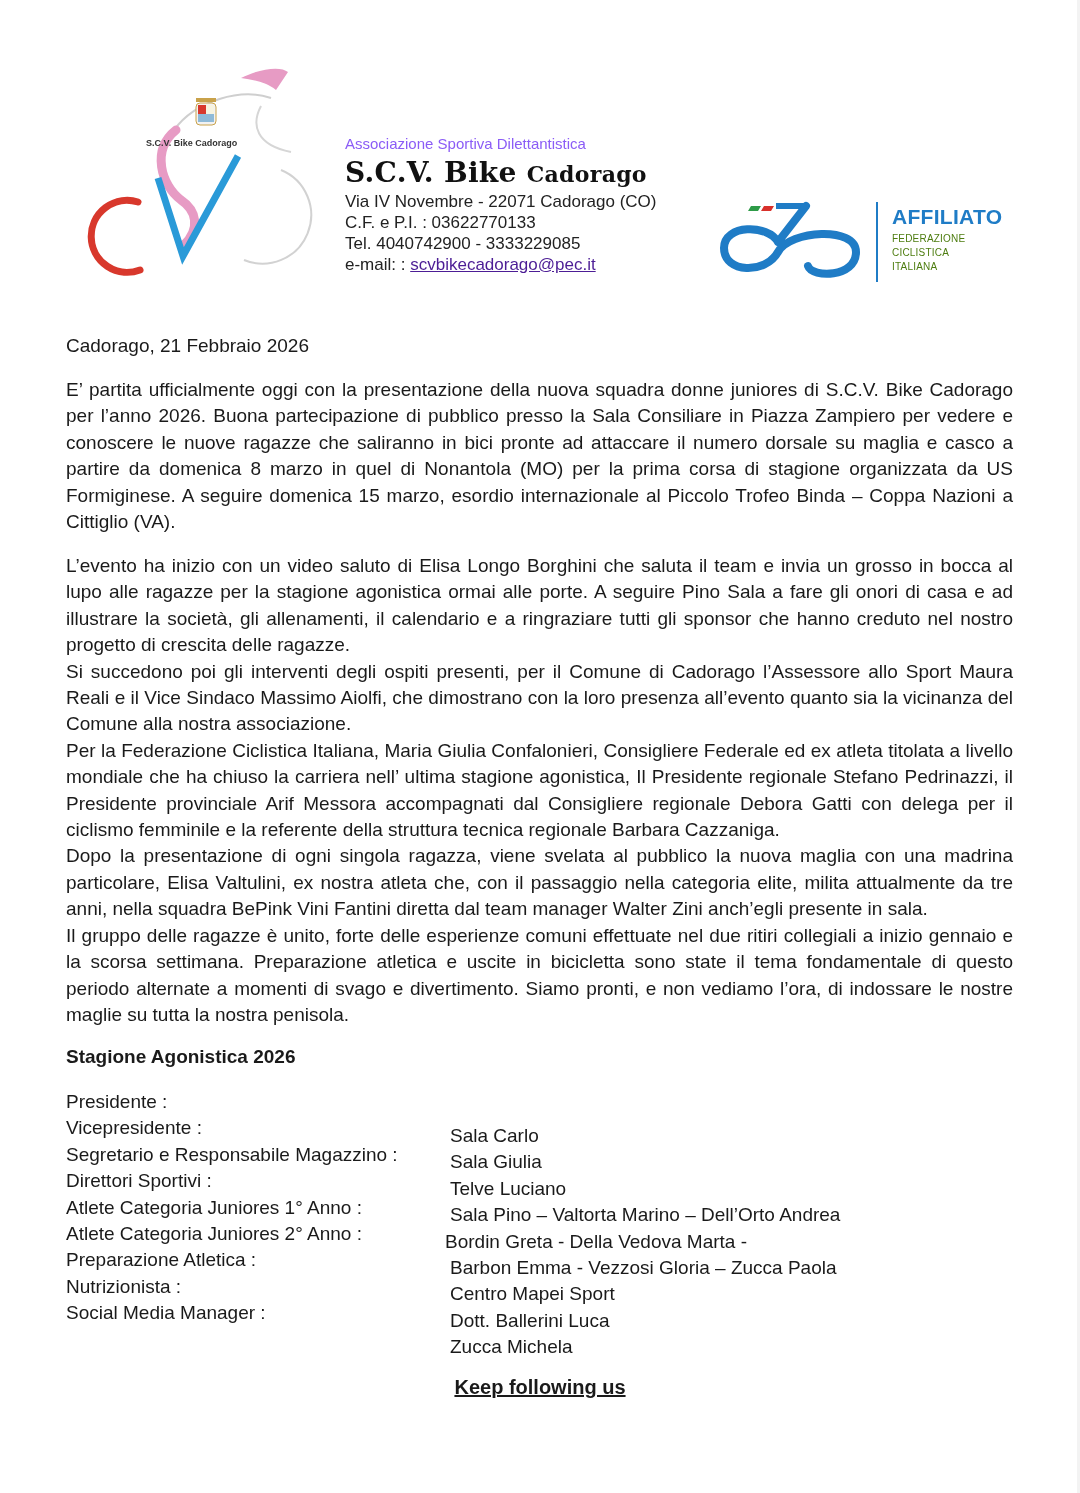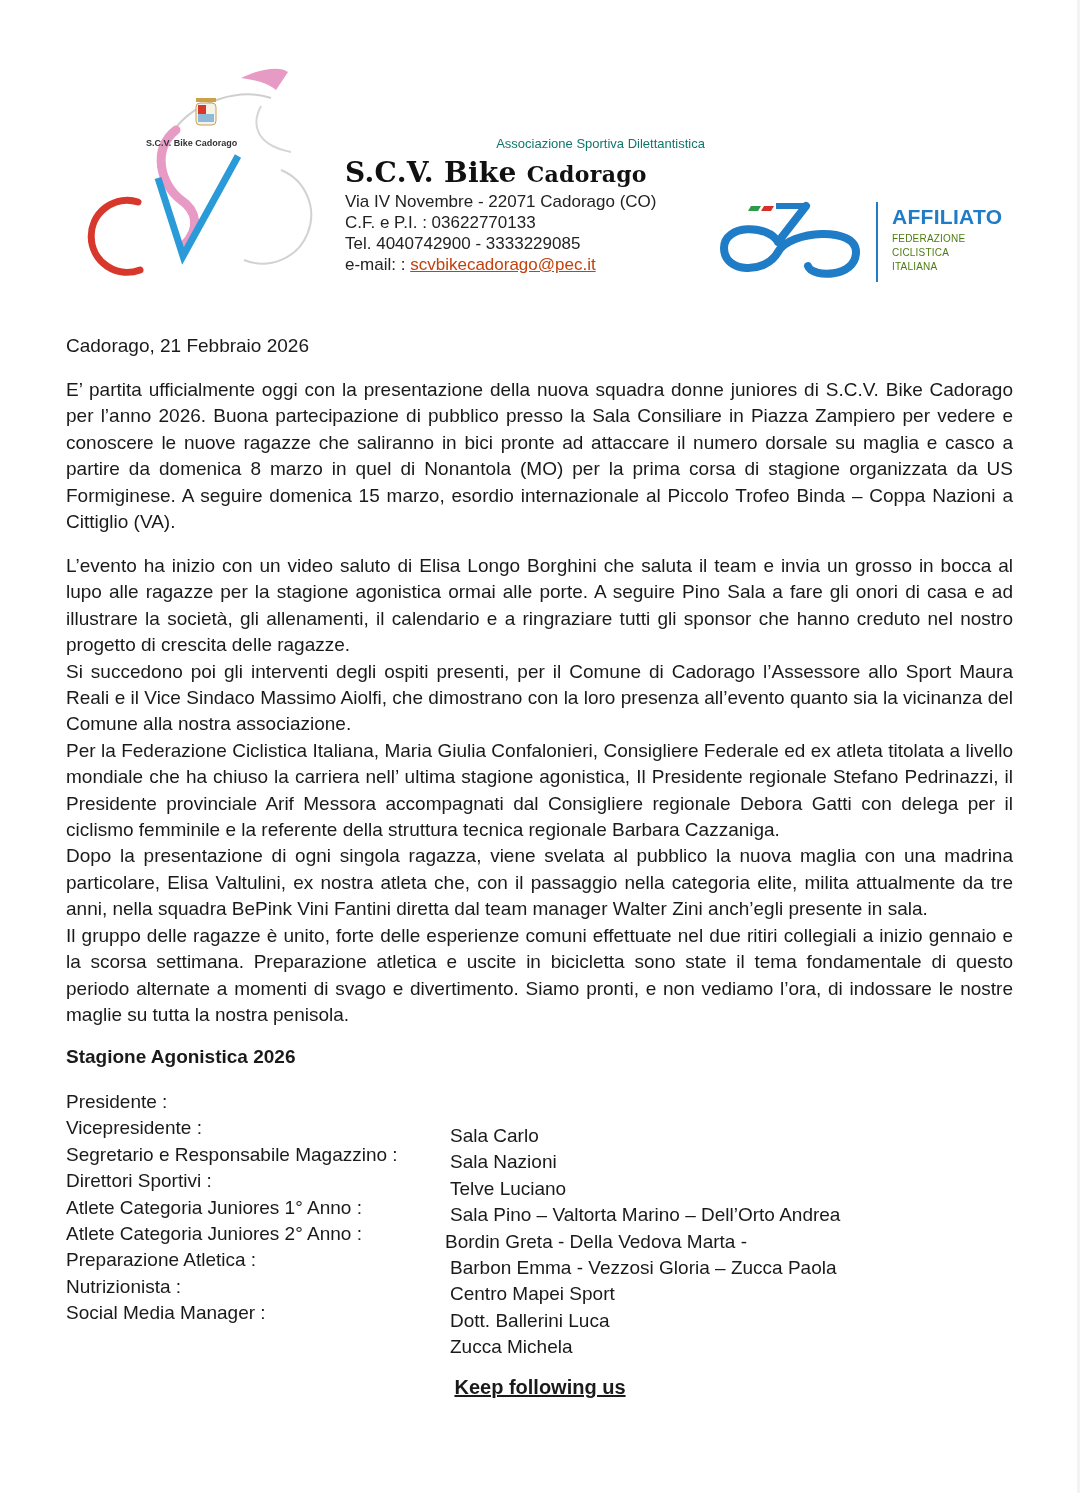--- a/index.html
+++ b/index.html
@@ -13,29 +13,29 @@
       position: absolute; top: 0; right: 0; width: 3px; height: 1493px; background: #f3f3f3;
     }
     
     .club-logo {
       position: absolute; left: 66px; top: 60px; width: 260px; height: 225px;
     }
     .club-logo svg { width: 100%; height: 100%; }
     .org-block {
       position: absolute; left: 345px; top: 133px; width: 360px;
     }
-    .org-subtitle { font-size: 13px; line-height: 21px; color: #0f766e; text-align: right; }
+    .org-subtitle { font-size: 15px; line-height: 21px; color: #8b5cf6; }
     .org-name {
       font-family: "DejaVu Serif", "Liberation Serif", serif;
       font-weight: bold; color: #111;
       font-size: 28px; line-height: 34px; letter-spacing: 0.3px; margin-top: 2px;
     }
     .org-name .small { font-size: 22px; }
     .org-line { font-size: 17px; line-height: 21px; color: #222; }
-    .org-line a { color: #c2410c; text-decoration: underline; text-align: right; }
+    .org-line a { color: #4c1d95; text-decoration: underline; text-align: right; }
 
     .fci-logo {
       position: absolute; left: 716px; top: 196px; width: 300px; height: 90px;
     }
     .fci-logo svg { position: absolute; left: 0; top: 0; }
     .fci-divider {
       position: absolute; left: 160px; top: 6px; width: 2px; height: 80px; background: #1f7cc6;
     }
     .fci-affiliato {
       position: absolute; left: 176px; top: 9px;
@@ -157,21 +157,21 @@
 
 <div class="season-title">Stagione Agonistica 2026</div>
 
 <div class="staff-table">
   <div class="staff-row">
     <span class="staff-role">Presidente :</span>
     <span class="staff-names">Sala Carlo</span>
   </div>
   <div class="staff-row">
     <span class="staff-role">Vicepresidente :</span>
-    <span class="staff-names">Sala Nazioni</span>
+    <span class="staff-names">Sala Giulia</span>
   </div>
   <div class="staff-row">
     <span class="staff-role">Segretario e Responsabile Magazzino :</span>
     <span class="staff-names">Telve Luciano</span>
   </div>
   <div class="staff-row">
     <span class="staff-role">Direttori Sportivi :</span>
     <span class="staff-names">Sala Pino – Valtorta Marino – Dell’Orto Andrea</span>
   </div>
   <div class="staff-row">

